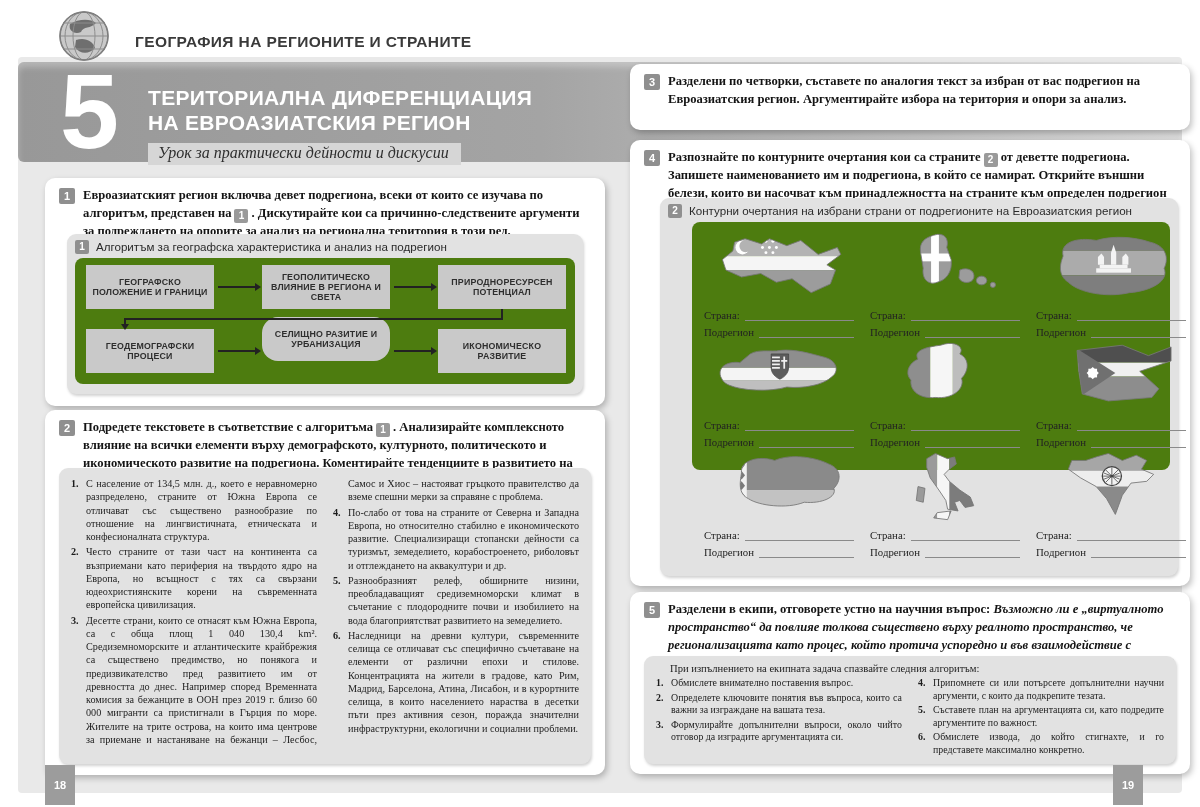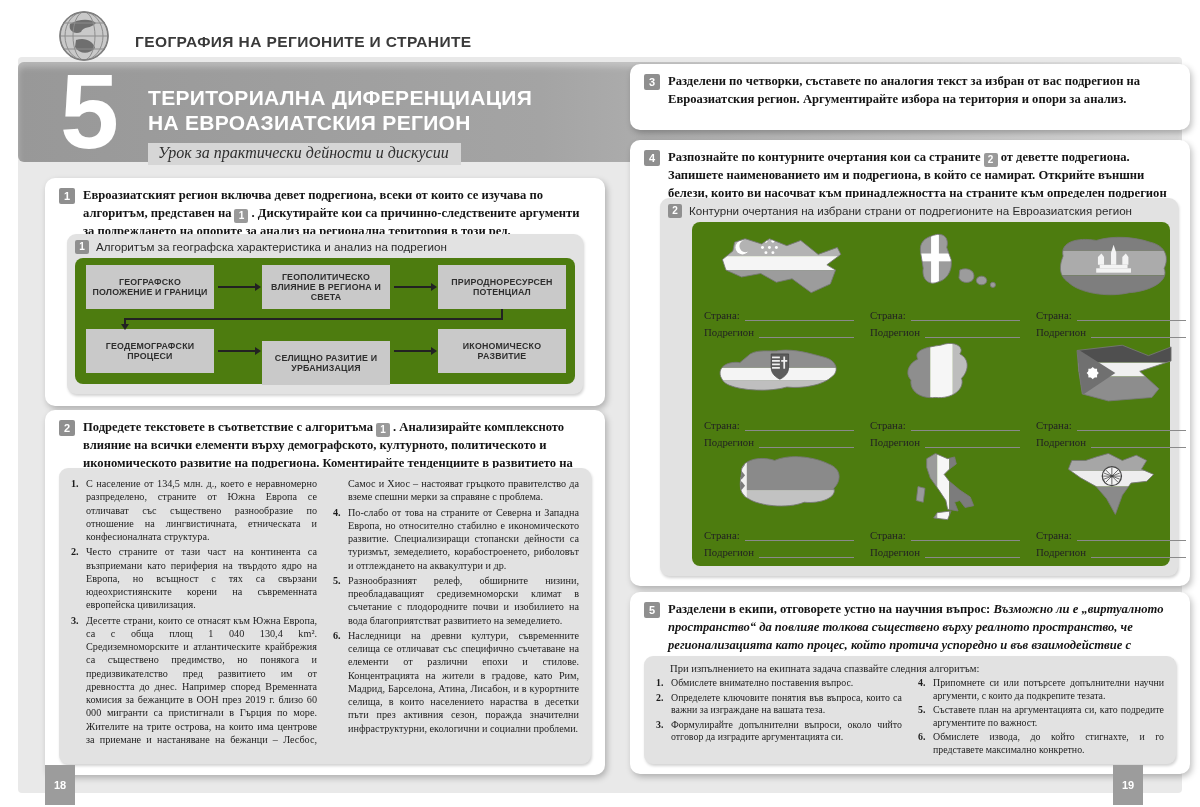--- a/index.html
+++ b/index.html
@@ -119,21 +119,21 @@
     <div class="figcap">
       <span class="fbadge">1</span>
       <span>Алгоритъм за географска характеристика и анализ на подрегион</span>
     </div>
     <div class="figwhite" style="height:126px;">
       <div class="dg">
         <div class="dbox" style="left:2px;top:0;">ГЕОГРАФСКО ПОЛОЖЕНИЕ И ГРАНИЦИ</div>
         <div class="dbox" style="left:178px;top:0;">ГЕОПОЛИТИЧЕСКО ВЛИЯНИЕ В РЕГИОНА И СВЕТА</div>
         <div class="dbox" style="left:354px;top:0;">ПРИРОДНОРЕСУРСЕН ПОТЕНЦИАЛ</div>
         <div class="dbox" style="left:2px;top:64px;">ГЕОДЕМОГРАФСКИ ПРОЦЕСИ</div>
-        <div class="dbox" style="left:178px;top:76px;">СЕЛИЩНО РАЗИТИЕ И УРБАНИЗАЦИЯ</div>
+        <div class="dbox" style="left:178px;top:52px;border-radius:16px;">СЕЛИЩНО РАЗИТИЕ И УРБАНИЗАЦИЯ</div>
         <div class="dbox" style="left:354px;top:64px;">ИКОНОМИЧЕСКО РАЗВИТИЕ</div>
         <div class="harrow" style="left:134px;top:21px;width:38px;"></div>
         <div class="harrow" style="left:310px;top:21px;width:38px;"></div>
         <div class="harrow" style="left:134px;top:85px;width:38px;"></div>
         <div class="harrow" style="left:310px;top:85px;width:38px;"></div>
         <div class="cline" style="left:417px;top:44px;width:2px;height:10px;"></div>
         <div class="cline" style="left:40px;top:53px;width:379px;height:2px;"></div>
         <div class="cline" style="left:40px;top:53px;width:2px;height:6px;"></div>
         <div class="varrowhead" style="left:37px;top:59px;"></div>
       </div>
@@ -168,21 +168,21 @@
 <div class="card" style="left:630px;top:140px;width:560px;height:446px;">
   <div class="task-head">
     <div class="tnum">4</div>
     <div class="ttext"><span>Разпознайте по контурните очертания кои са страните</span><span class="ref">2</span><span>от деветте подрегиона. Запишете наименованието им и подрегиона, в който се намират. Открийте външни белези, които ви насочват към принадлежността на страните към определен подрегион на Евроазиатския регион.</span></div>
   </div>
   <div class="fig" style="left:30px;top:58px;width:518px;height:378px;">
     <div class="figcap">
       <span class="fbadge">2</span>
       <span>Контурни очертания на избрани страни от подрегионите на Евроазиатския регион</span>
     </div>
-    <div class="figwhite" style="height:344px;margin-left:32px;">
+    <div class="figwhite" style="height:248px;margin-left:32px;">
       <div class="cgrid">
 
         <div class="cell">
           <svg viewBox="0 0 150 85">
             <defs>
                 <clipPath id="cUZ">
                   <path d="M10,34 L22,24 L24,14 L36,10 L55,16 L64,10 L84,18 L100,12 L120,28 L142,20 L146,28 L130,40 L140,46 L134,62 L112,72 L90,56 L72,60 L54,50 L32,54 L14,46 Z"></path>
                 </clipPath>
               </defs>
             <g clip-path="url(#cUZ)">

